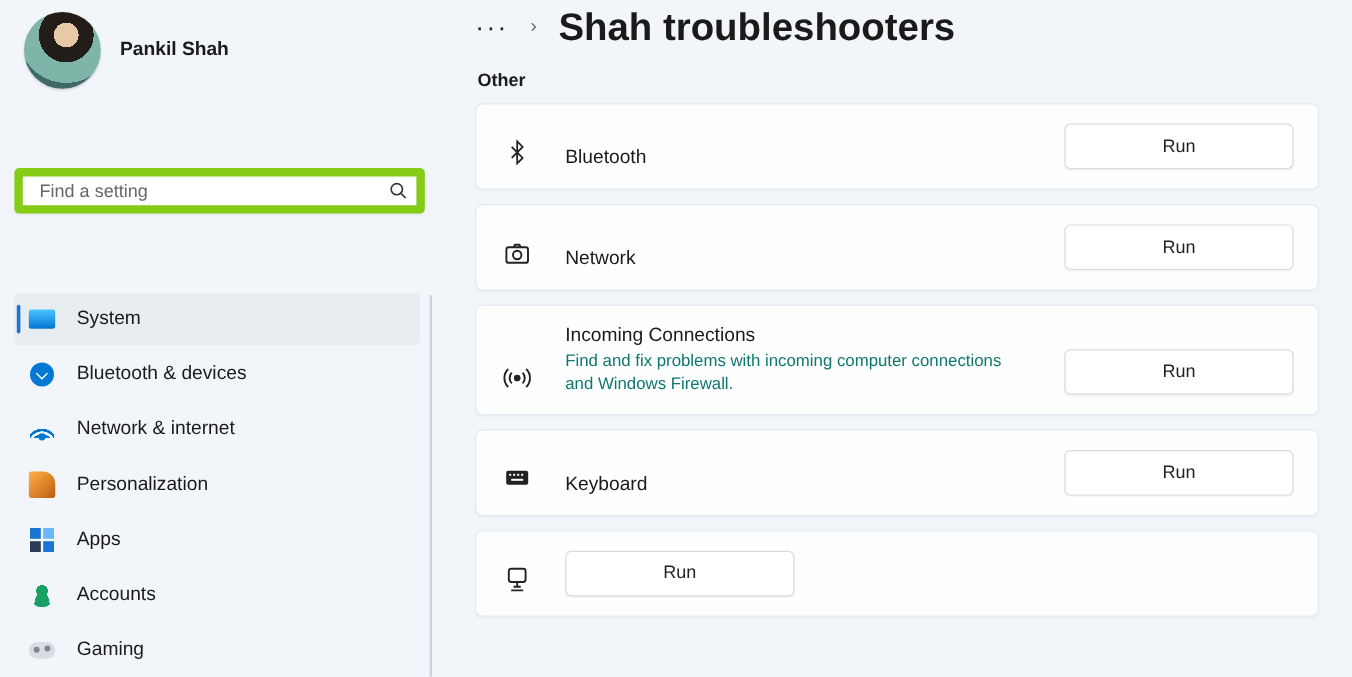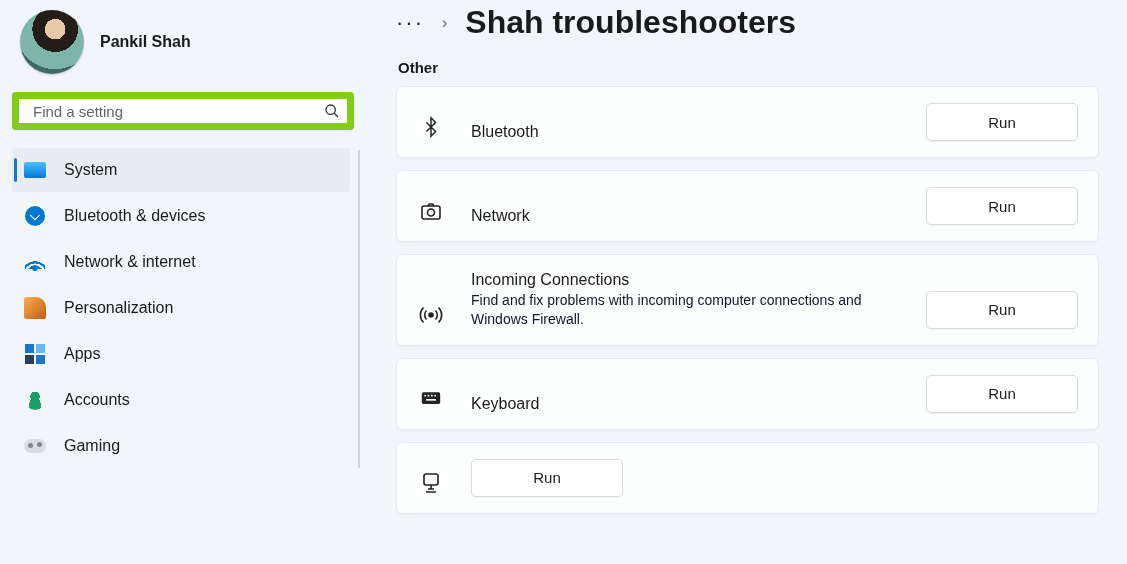--- a/index.html
+++ b/index.html
@@ -11,20 +11,21 @@
     overflow: hidden;
     display: flex;
     color: #1a1a1a;
   }
   
   .sidebar {
     width: 360px;
     padding: 0 2px 0 12px;
     display: flex;
     flex-direction: column;
+    gap: 48px;
   }
   .user-row {
     display: flex;
     align-items: center;
     gap: 16px;
     padding: 10px 8px 12px 8px;
   }
   .avatar {
     width: 64px; height: 64px; border-radius: 50%;
     background: radial-gradient(circle at 55% 30%, #e7caa5 0 18%, #231d1a 18% 40%, #7fb5a8 40% 70%, #3f6a63 70% 100%);
@@ -98,23 +99,23 @@
   .section-label{ font-size:15px; font-weight:600; margin:4px 0 10px 2px;}
   .cards{ display:flex; flex-direction:column; gap:12px;}
   .card{
     background:#fdfefe; border:1px solid #e6eaee; border-radius:6px;
     padding:16px 20px; display:flex; align-items:flex-end; gap:26px;
     box-shadow:0 1px 2px rgba(30,40,60,.04);
   }
   .card-ico{ width:28px; height:28px; display:flex; align-items:center; justify-content:center; color:#222;}
   .card-text{ flex:1; display:flex; flex-direction:column; gap:2px;}
   .card-title{ font-size:16px;}
-  .card-desc{ font-size:14px; color:#0f172a; line-height:1.35;}
+  .card-desc{ font-size:14px; color:#0f766e; line-height:1.35;}
   .run-btn{
-    width:152px; height:38px; border:1px solid #d6dbe0; border-radius:5px;
+    width:191px; height:38px; border:1px solid #d6dbe0; border-radius:5px;
     background:#fff; font-size:15px; cursor:pointer; color:#222;
     box-shadow:0 1px 1px rgba(0,0,0,.04);
   }
   svg{display:block;}
 </style>
 </head>
 <body>
 
 <div class="sidebar">
   <div class="user-row">

